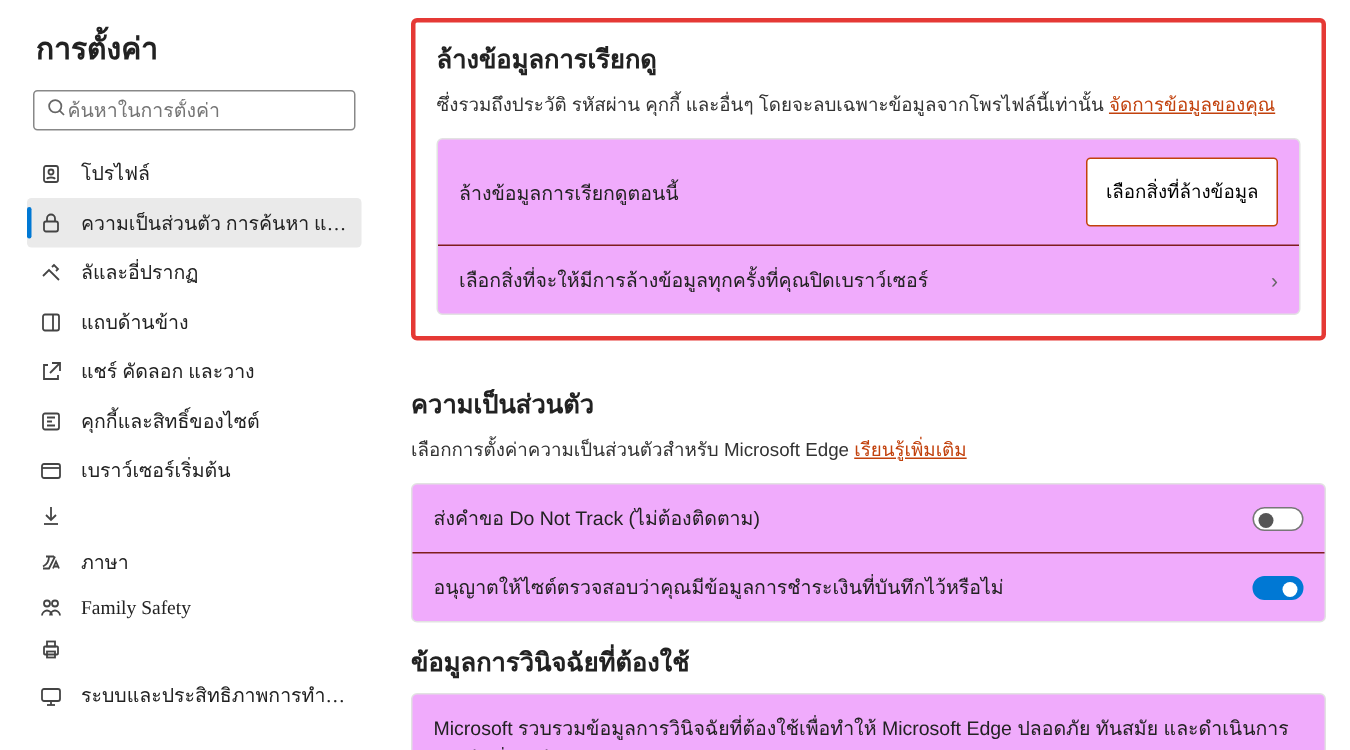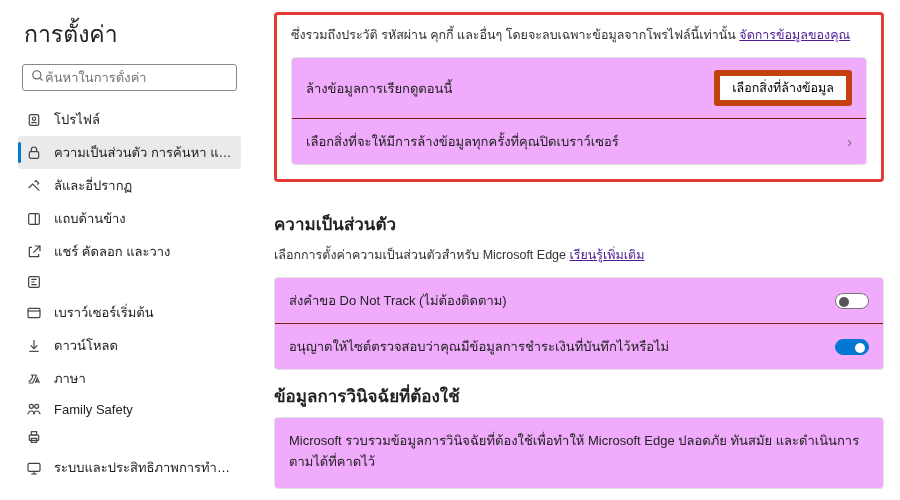--- a/index.html
+++ b/index.html
@@ -14,22 +14,22 @@
     display: flex;
   }
   
   .sidebar {
     width: 250px;
     padding: 10px 8px 10px 18px;
     border-right: 1px solid #fff;
     overflow-y: auto;
   }
   .sidebar h1 {
-    font-size: 23px;
-    font-weight: 400;
+    font-size: 20px;
+    font-weight: 700;
     margin: 6px 0 12px 6px;
   }
   .search {
     display: flex;
     align-items: center;
     border: 1px solid #888;
     border-radius: 3px;
     padding: 4px 8px;
     margin: 0 4px 12px 4px;
     background: #fff;
@@ -67,21 +67,21 @@
   }
   .nav .icon {
     width: 16px; height: 16px;
     display: inline-flex;
     align-items: center;
     justify-content: center;
     color: #444;
     font-size: 14px;
     flex-shrink: 0;
   }
-  .nav .label { flex: 1; white-space: nowrap; overflow: hidden; text-overflow: ellipsis; }
+  .nav .label { flex: 1; white-space: nowrap; overflow: hidden; text-overflow: ellipsis; font-family: Liberation Serif, serif; }
 
   
   .main {
     flex: 1;
     padding: 12px 16px 20px 24px;
     overflow-y: auto;
   }
   .highlight-box {
     border: 3px solid #e53935;
     border-radius: 4px;
@@ -92,42 +92,42 @@
     font-size: 17px;
     font-weight: 600;
     margin-bottom: 8px;
   }
   .section-desc {
     font-size: 12.5px;
     color: #333;
     margin-bottom: 12px;
   }
   .section-desc a, .link {
-    color: #4c1d95;
+    color: #c2410c;
     text-decoration: underline;
     cursor: pointer;
   }
   .card {
     border: 1px solid #e2e2e2;
     border-radius: 4px;
     background: #f0abfc;
   }
   .row {
     display: flex;
     align-items: center;
     justify-content: space-between;
     padding: 12px 14px;
     font-size: 13px;
   }
   .row + .row { border-top: 1px solid #7f1d1d; }
   .row .text { flex: 1; }
   .btn {
-    border: 6px solid #c2410c;
+    border: 1px solid #c2410c;
     background: #fff;
-    padding: 2px 12px;
+    padding: 12px 12px;
     font-size: 12.5px;
     border-radius: 3px;
     cursor: pointer;
   }
   .chevron { color: #666; font-size: 14px; }
   .section { margin-bottom: 12px; }
 
   
   .toggle {
     width: 34px; height: 16px;
@@ -211,39 +211,39 @@
         </span>
         <span class="label">แชร์ คัดลอก และวาง</span>
       </li>
       <li>
         <span class="icon">
           <svg width="16" height="16" viewBox="0 0 24 24" fill="none" stroke="currentColor" stroke-width="1.8">
             <rect x="4" y="4" width="16" height="16" rx="2"></rect>
             <path d="M8 8h8M8 12h5M8 16h8"></path>
           </svg>
         </span>
+        <span class="label">คุกกี้และสิทธิ์ของไซต์</span>
       </li>
       <li>
         <span class="icon">
           <svg width="16" height="16" viewBox="0 0 24 24" fill="none" stroke="currentColor" stroke-width="1.8">
             <rect x="3" y="5" width="18" height="14" rx="2"></rect>
             <line x1="3" y1="9" x2="21" y2="9"></line>
           </svg>
         </span>
         <span class="label">เบราว์เซอร์เริ่มต้น</span>
       </li>
       <li>
         <span class="icon">
           <svg width="16" height="16" viewBox="0 0 24 24" fill="none" stroke="currentColor" stroke-width="1.8">
             <path d="M12 3v12"></path>
             <path d="M7 11l5 5 5-5"></path>
             <path d="M5 20h14"></path>
           </svg>
         </span>
-        <span class="label">ดาวน์โหลด</span>
       </li>
       <li>
         <span class="icon">
           <svg width="16" height="16" viewBox="0 0 24 24" fill="none" stroke="currentColor" stroke-width="1.8">
             <path d="M4 18h6l6-12M7 6h8M10 6c0 4-2 8-6 10"></path>
             <path d="M14 18l3-7 3 7M15 16h4"></path>
           </svg>
         </span>
         <span class="label">ภาษา</span>
       </li>
@@ -275,20 +275,21 @@
           </svg>
         </span>
         <span class="label">ระบบและประสิทธิภาพการทำงาน</span>
       </li>
     </ul>
 </aside>
 
 <main class="main">
 
   <div class="highlight-box">
+    <div class="section-title">ล้างข้อมูลการเรียกดู</div>
     <div class="section-desc">
       <span>ซึ่งรวมถึงประวัติ รหัสผ่าน คุกกี้ และอื่นๆ โดยจะลบเฉพาะข้อมูลจากโพรไฟล์นี้เท่านั้น </span><a class="link">จัดการข้อมูลของคุณ</a>
     </div>
     <div class="card">
       <div class="row">
         <span class="text">ล้างข้อมูลการเรียกดูตอนนี้</span>
         <button class="btn">เลือกสิ่งที่ล้างข้อมูล</button>
       </div>
       <div class="row">
         <span class="text">เลือกสิ่งที่จะให้มีการล้างข้อมูลทุกครั้งที่คุณปิดเบราว์เซอร์</span>

